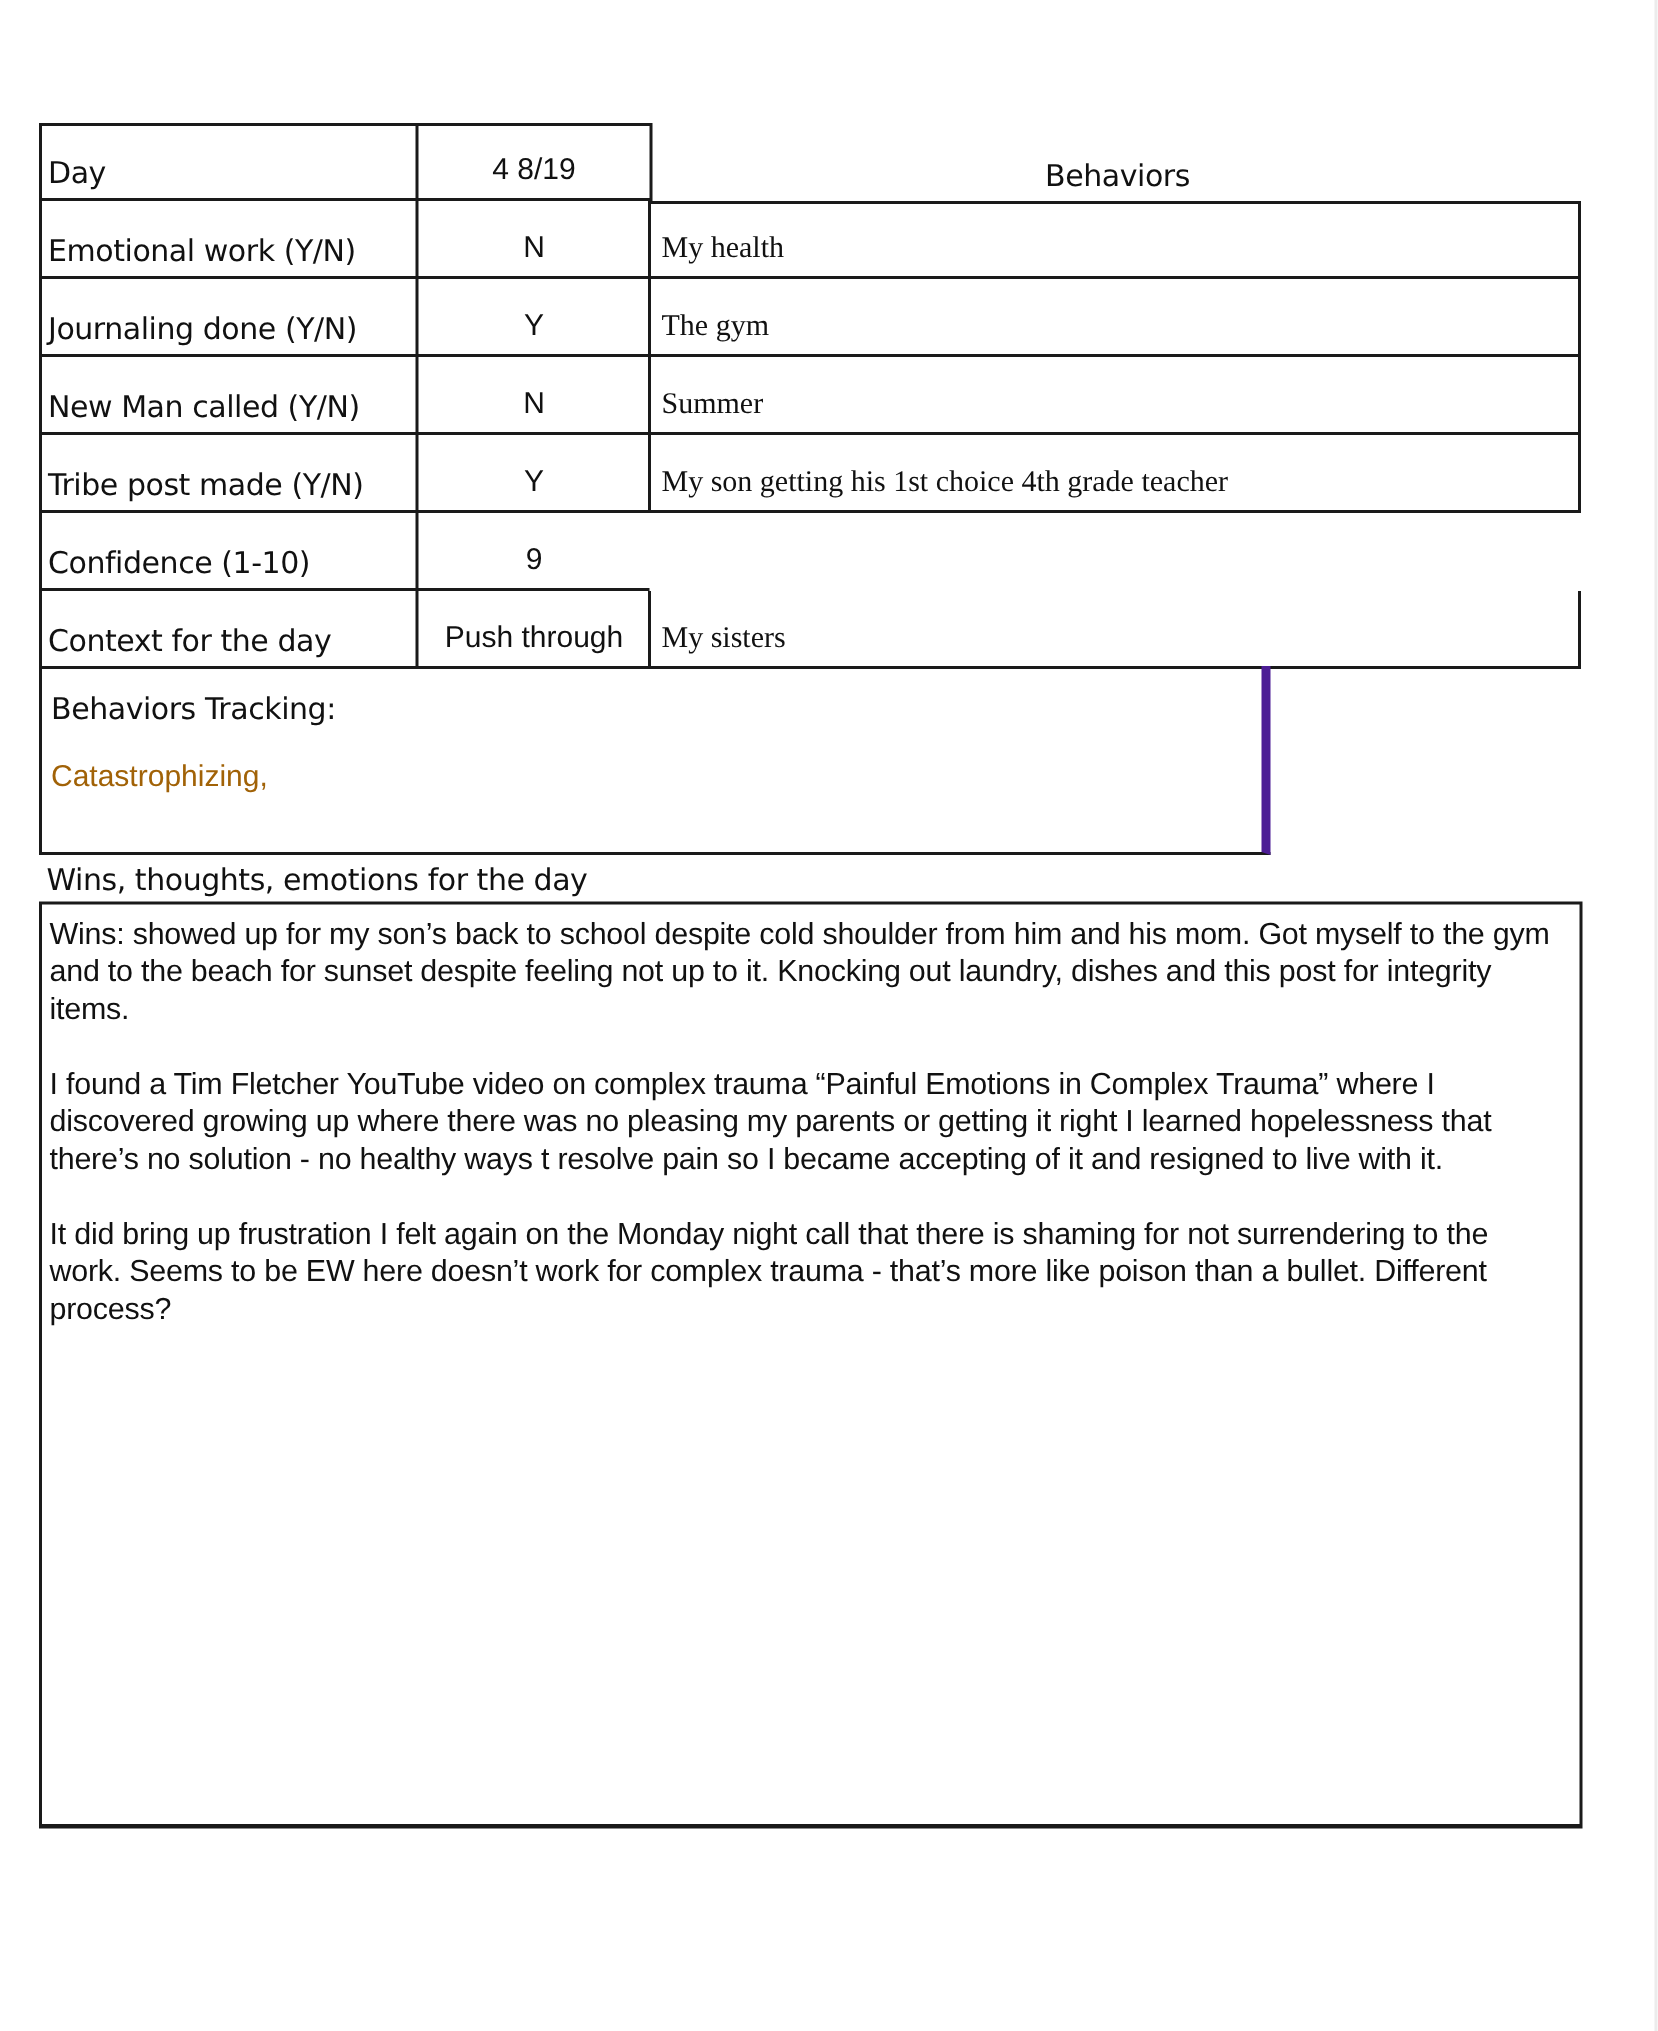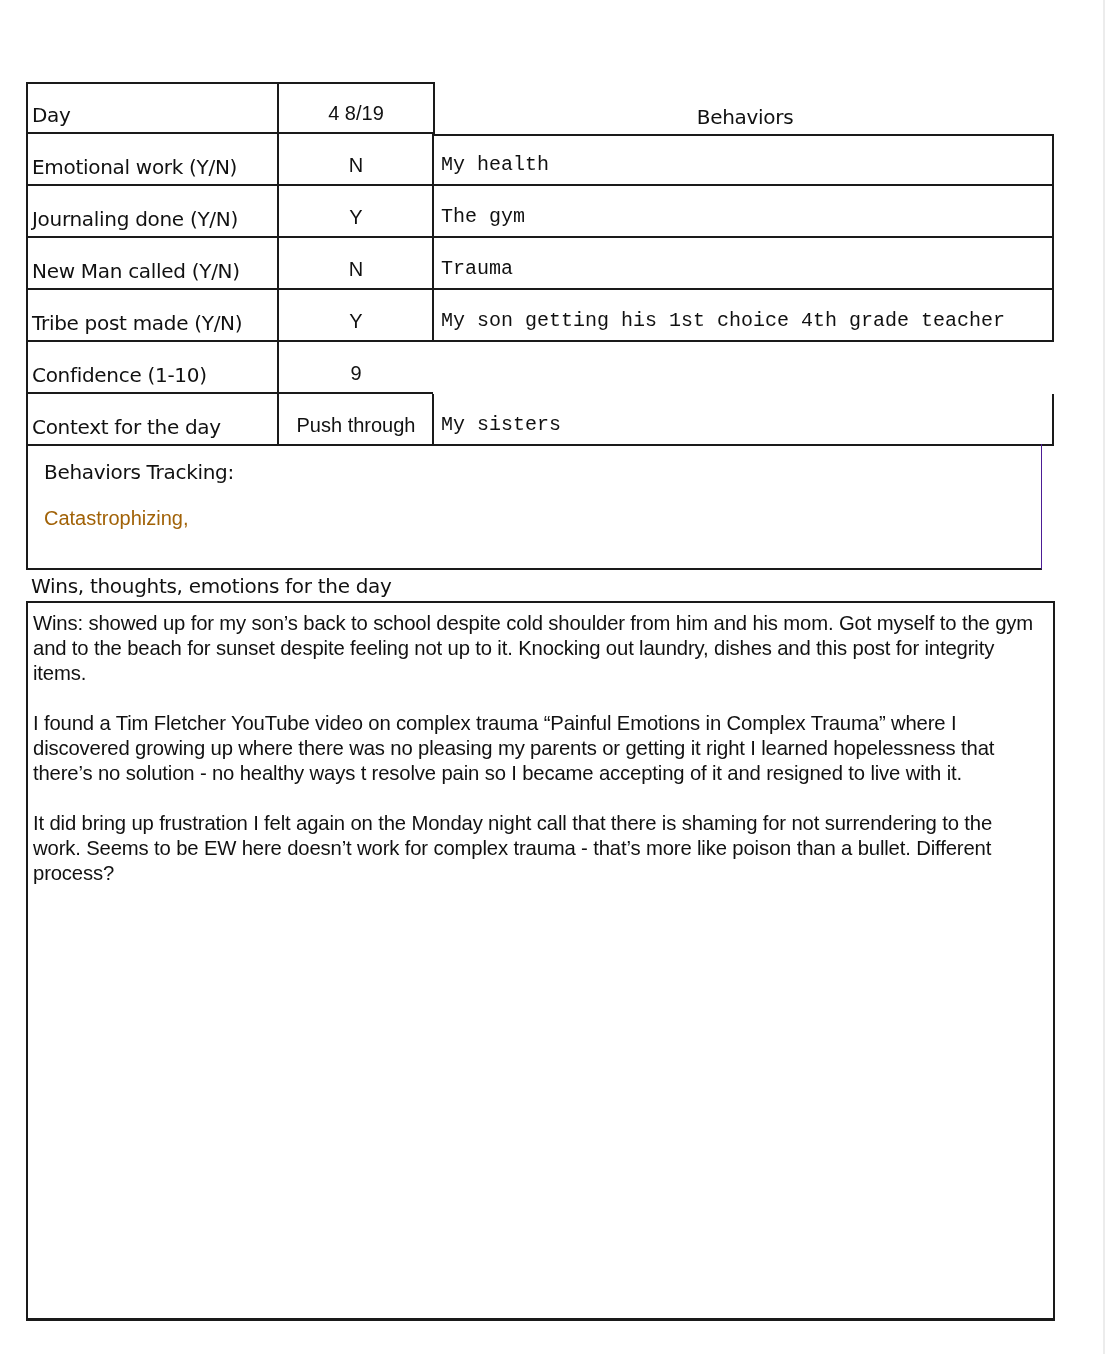--- a/index.html
+++ b/index.html
@@ -67,21 +67,21 @@
       justify-content: center;
       padding-bottom: 9px;
       line-height: 1;
     }
     .grat {
       left: 406px;
       width: 622px;
       border-left: 2px solid #1a1a1a;
       border-right: 2px solid #1a1a1a;
       border-bottom: 2px solid #1a1a1a;
-      font-family: Liberation Mono, monospace;
+      font-family: Liberation Serif, serif;
       font-size: 20px;
       padding-left: 7px;
       display: flex;
       align-items: flex-end;
       padding-bottom: 9px;
       line-height: 1;
     }
     .row-head .lbl, .row-head .val {
       border-top: 2px solid #1a1a1a;
     }
@@ -96,27 +96,27 @@
       justify-content: center;
       font-family: "DejaVu Sans", sans-serif;
       padding-left: 0;
       padding-bottom: 7px;
       letter-spacing: -0.3px;
     }
     .behaviors {
       position: absolute;
       left: 26px;
       top: 444px;
-      width: 1016px;
+      width: 821px;
       height: 126px;
       box-sizing: border-box;
       border-left: 2px solid #1a1a1a;
-      border-right: 1px solid #4c1d95;
-      border-bottom: 2px solid #1a1a1a;
-      padding: 18px 0 0 16px;
+      border-right: 6px solid #4c1d95;
+      border-bottom: 2px solid #1a1a1a;
+      padding: 18px 0 0 6px;
     }
     .behaviors-title {
       font-family: "DejaVu Sans", sans-serif;
       font-size: 20px;
       line-height: 1;
       letter-spacing: -0.3px;
     }
     .behaviors-value {
       font-family: "Liberation Sans", sans-serif;
       font-size: 20px;
@@ -131,21 +131,21 @@
       font-family: "DejaVu Sans", sans-serif;
       font-size: 20px;
       line-height: 24px;
       letter-spacing: -0.3px;
     }
     .wins-box {
       position: absolute;
       left: 26px;
       top: 601px;
       width: 1029px;
-      height: 720px;
+      height: 618px;
       box-sizing: border-box;
       border: 2px solid #1a1a1a;
       border-bottom-width: 3px;
       padding: 8px 10px 0 5px;
       font-family: "Liberation Sans", sans-serif;
       font-size: 20.3px;
       line-height: 25px;
       letter-spacing: -0.15px;
     }
     .wins-box p {
@@ -172,21 +172,21 @@
 
   <div class="row" style="top:104px; width:1028px;">
     <div class="cell lbl">Journaling done (Y/N)</div>
     <div class="cell val">Y</div>
     <div class="cell grat">The gym</div>
   </div>
 
   <div class="row" style="top:156px; width:1028px;">
     <div class="cell lbl">New Man called (Y/N)</div>
     <div class="cell val">N</div>
-    <div class="cell grat">Trauma</div>
+    <div class="cell grat">Summer</div>
   </div>
 
   <div class="row" style="top:208px; width:1028px;">
     <div class="cell lbl">Tribe post made (Y/N)</div>
     <div class="cell val">Y</div>
     <div class="cell grat">My son getting his 1st choice 4th grade teacher</div>
   </div>
 
   <div class="row" style="top:260px; width:1028px;">
     <div class="cell lbl">Confidence (1-10)</div>

